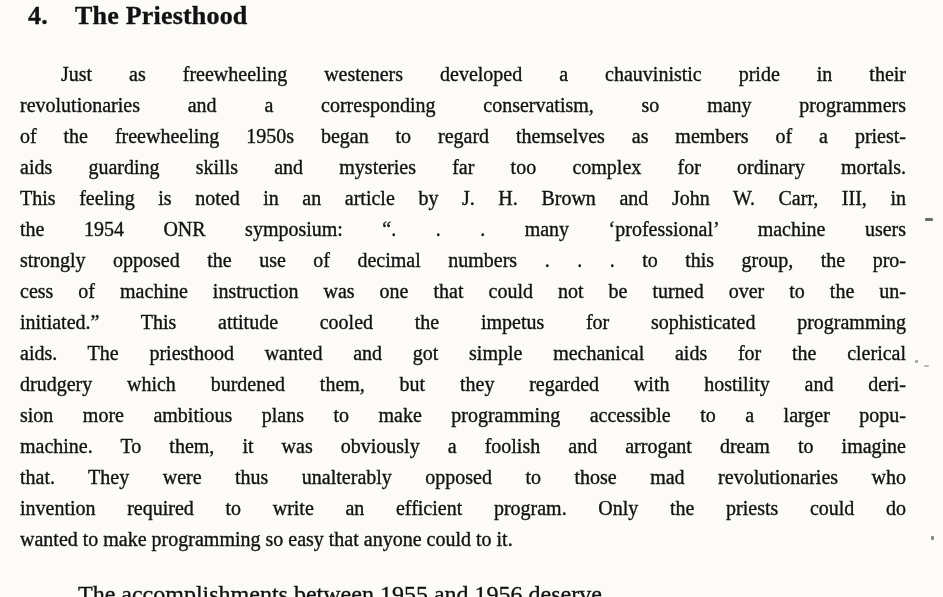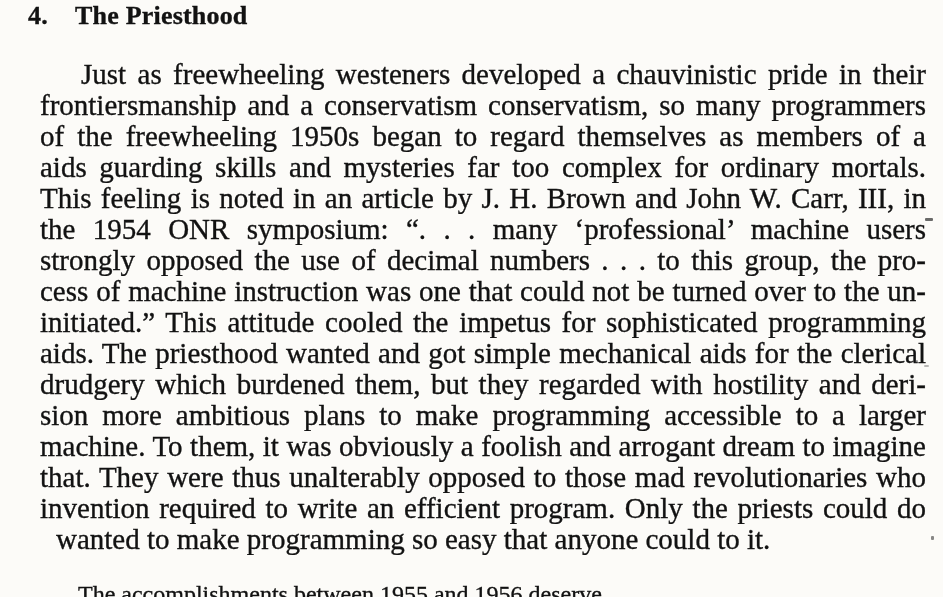--- a/index.html
+++ b/index.html
@@ -25,39 +25,38 @@
     font-weight: bold;
     letter-spacing: 0.2px;
     white-space: nowrap;
   }
   .heading .num {
     display: inline-block;
     width: 47px;
   }
   .bodytext {
     position: absolute;
-    left: 40px;
+    left: 20px;
     top: 59px;
     width: 886px;
-    font-size: 29px;
+    font-size: 20px;
     line-height: 31px;
   }
   .line {
     text-align: justify;
     text-align-last: justify;
     height: 31px;
     overflow: hidden;
     word-break: keep-all;
   }
   .line.first {
     text-indent: 41px;
   }
   .line.last {
     text-align-last: left;
-    margin-left: 16px;
   }
   .partial {
     position: absolute;
     left: 28px;
     top: 579px;
     width: 886px;
     font-size: 24px;
     line-height: 31px;
     text-indent: 50px;
     text-align: left;
@@ -77,21 +76,21 @@
 <body>
 
 <div class="page">
 
   <div class="heading">
     <span class="num">4.</span><span>The Priesthood</span>
   </div>
 
   <div class="bodytext">
     <div class="line first">Just as freewheeling westeners developed a chauvinistic pride in their</div>
-    <div class="line">frontiersmanship and a conservatism conservatism, so many programmers</div>
+    <div class="line">revolutionaries and a corresponding conservatism, so many programmers</div>
     <div class="line">of the freewheeling 1950s began to regard themselves as members of a priest-</div>
     <div class="line">aids guarding skills and mysteries far too complex for ordinary mortals.</div>
     <div class="line">This feeling is noted in an article by J. H. Brown and John W. Carr, III, in</div>
     <div class="line">the 1954 ONR symposium: “. . . many ‘professional’ machine users</div>
     <div class="line">strongly opposed the use of decimal numbers . . . to this group, the pro-</div>
     <div class="line">cess of machine instruction was one that could not be turned over to the un-</div>
     <div class="line">initiated.” This attitude cooled the impetus for sophisticated programming</div>
     <div class="line">aids. The priesthood wanted and got simple mechanical aids for the clerical</div>
     <div class="line">drudgery which burdened them, but they regarded with hostility and deri-</div>
     <div class="line">sion more ambitious plans to make programming accessible to a larger popu-</div>

